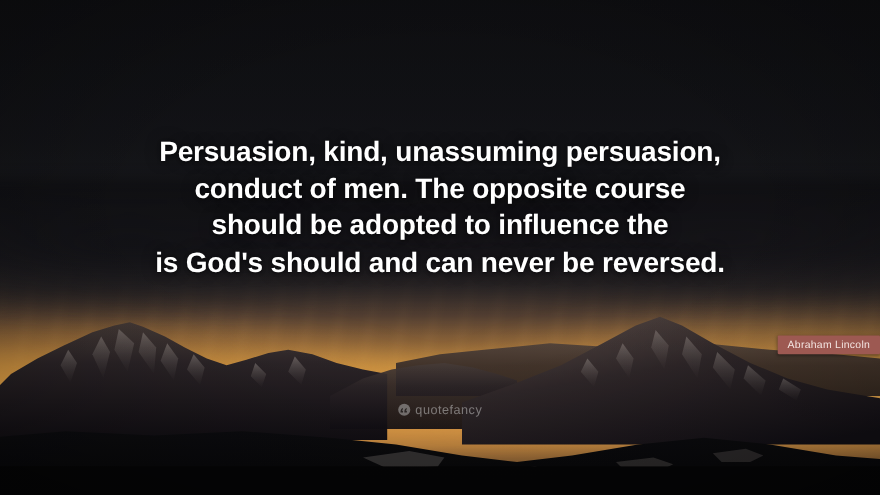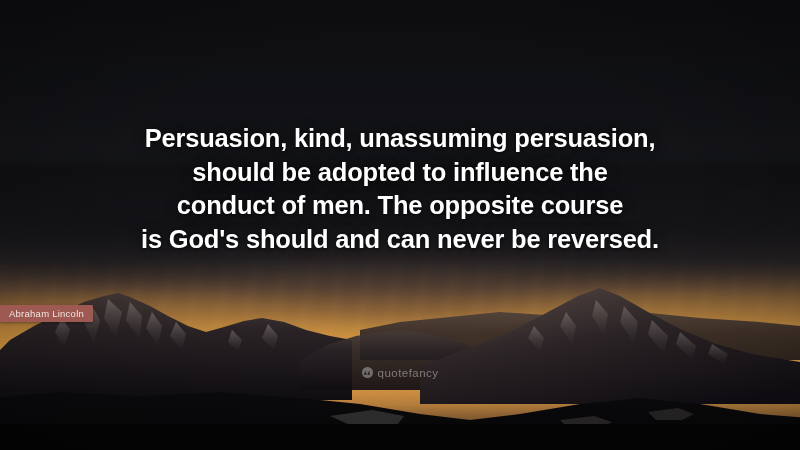--- a/index.html
+++ b/index.html
@@ -143,21 +143,21 @@
       0 1px 3px rgba(0,0,0,0.55),
       0 0 14px rgba(0,0,0,0.40);
   }
 
   
   .attribution-wrap {
     position: absolute;
     left: 0;
     right: 0;
     top: 303px;
-    text-align: left;
+    text-align: right;
     z-index: 6;
   }
   .attribution {
     display: inline-block;
     background: #9d5952;
     color: #f3e4e1;
     font-size: 9.5px;
     font-weight: 400;
     letter-spacing: 0.25px;
     padding: 3px 9px 3px 9px;
@@ -273,22 +273,22 @@
       </g>
       <rect x="-10" y="424" width="820" height="40" fill="#050506"></rect>
     </svg>
   </div>
 
   <div class="top-scrim"></div>
   <div class="vignette"></div>
 
   <div class="quote-block">
     <span class="quote-line">Persuasion, kind, unassuming persuasion,</span>
+    <span class="quote-line">conduct of men. The opposite course</span>
     <span class="quote-line">should be adopted to influence the</span>
-    <span class="quote-line">conduct of men. The opposite course</span>
     <span class="quote-line">is God's should and can never be reversed.</span>
   </div>
 
   <div class="attribution-wrap">
     <span class="attribution">Abraham Lincoln</span>
   </div>
 
   <div class="watermark">
     <span class="wm-badge">
       <svg width="8" height="8" viewBox="0 0 8 8" aria-hidden="true">

